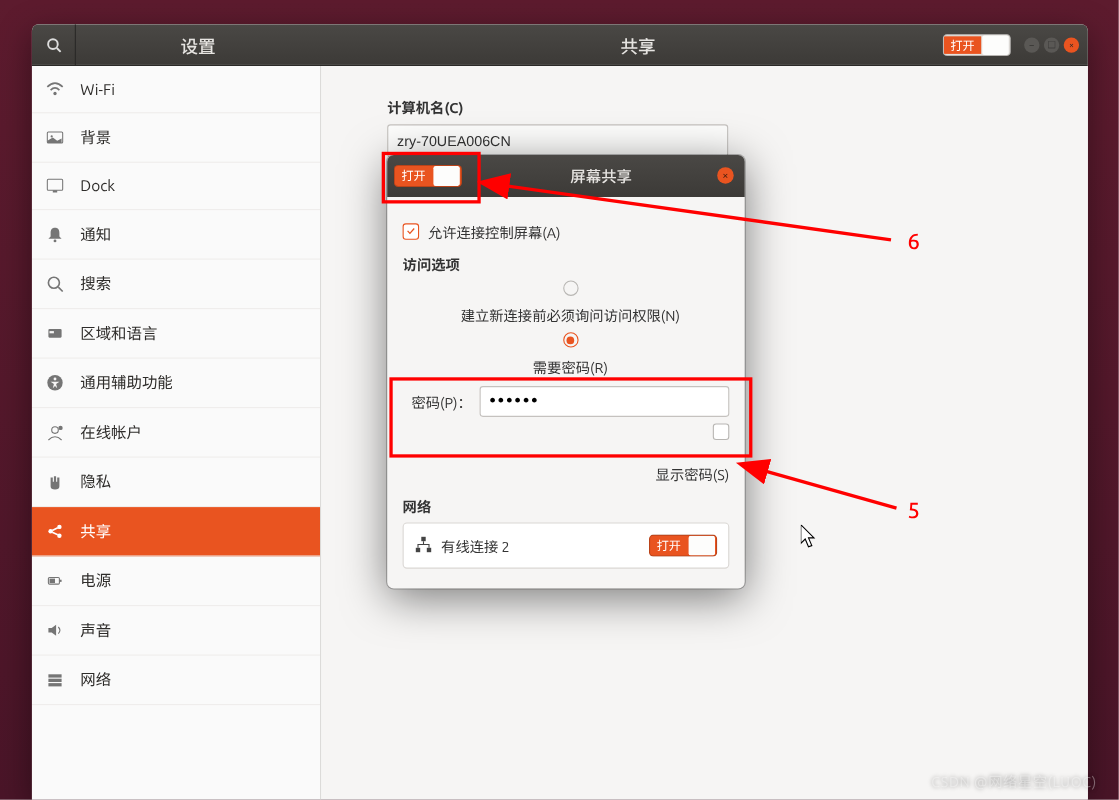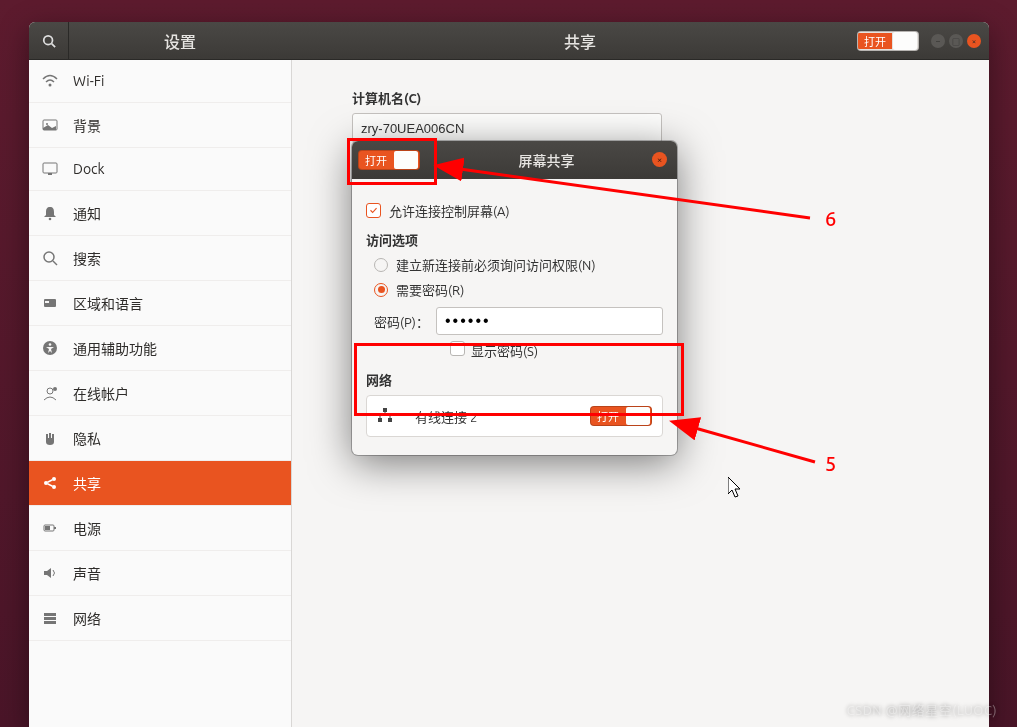--- a/index.html
+++ b/index.html
@@ -275,20 +275,21 @@
     font-weight: 700;
     margin-top: 10px;
     margin-bottom: 6px;
   }
 
   .radio-row {
     display: flex;
     align-items: center;
     gap: 8px;
     margin: 6px 0 6px 8px;
+    flex-direction: column;
   }
   .radio {
     width: 14px; height: 14px;
     border-radius: 50%;
     border: 1px solid #b8b6b3;
     display: inline-flex;
     align-items: center;
     justify-content: center;
   }
   .radio.selected { border-color: #e95420; }
@@ -312,36 +313,37 @@
     border: 1px solid #c5c2bf;
     border-radius: 3px;
     background: #fff;
     padding: 2px 8px;
     font-size: 16px;
     letter-spacing: 2px;
   }
 
   .showpw-row {
     display: flex;
-    align-items: flex-start;
-    gap: 6px;
+    align-items: flex-end;
+    gap: 21px;
     margin-left: 84px;
     margin-bottom: 8px;
+    flex-direction: column;
   }
 
   .net-box {
     border: 1px solid #dad7d4;
     border-radius: 4px;
     background: #fff;
     display: flex;
     align-items: center;
     justify-content: space-between;
     padding: 10px 10px;
   }
-  .net-left { display: flex; align-items: center; gap: 22px; }
+  .net-left { display: flex; align-items: center; gap: 8px; }
 
   
   .anno-box {
     position: absolute;
     border: 3px solid #ff0000;
     pointer-events: none;
     z-index: 10;
   }
   .anno-text {
     position: absolute;

